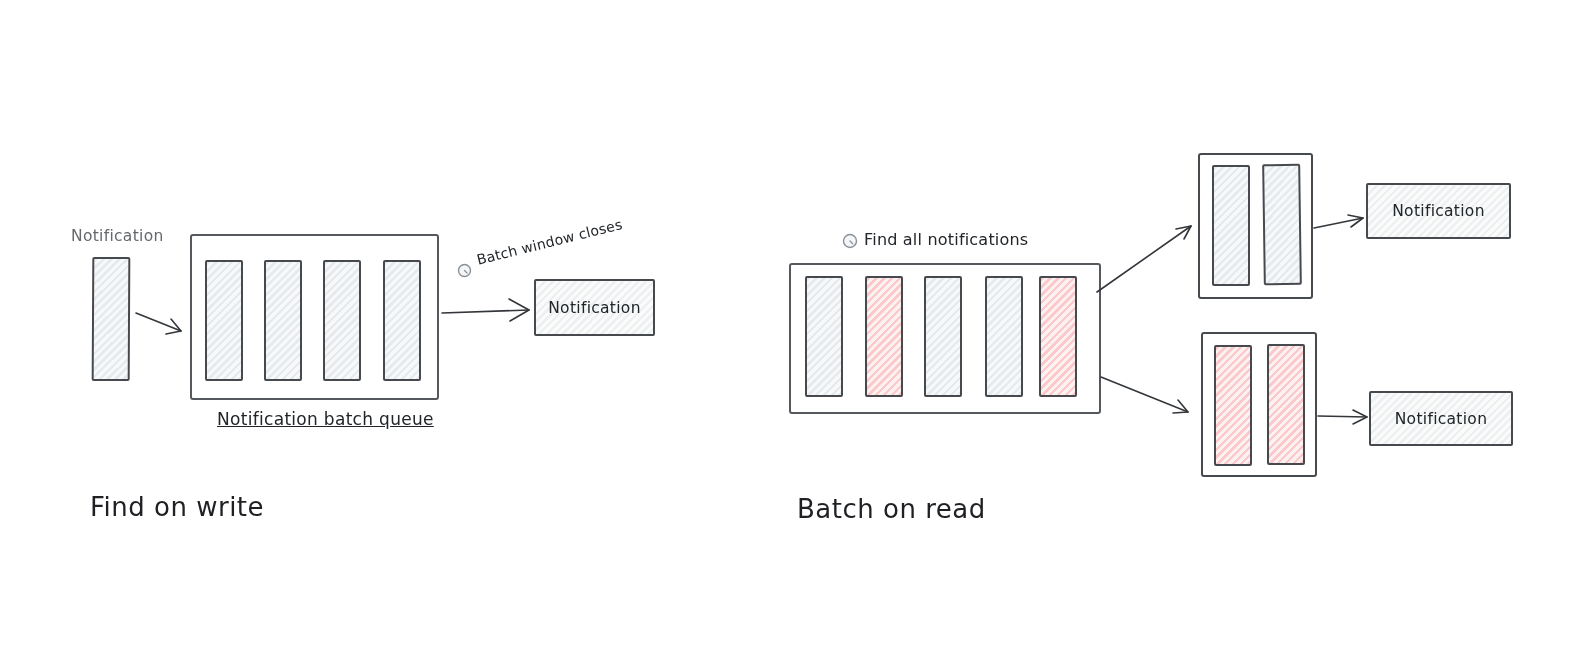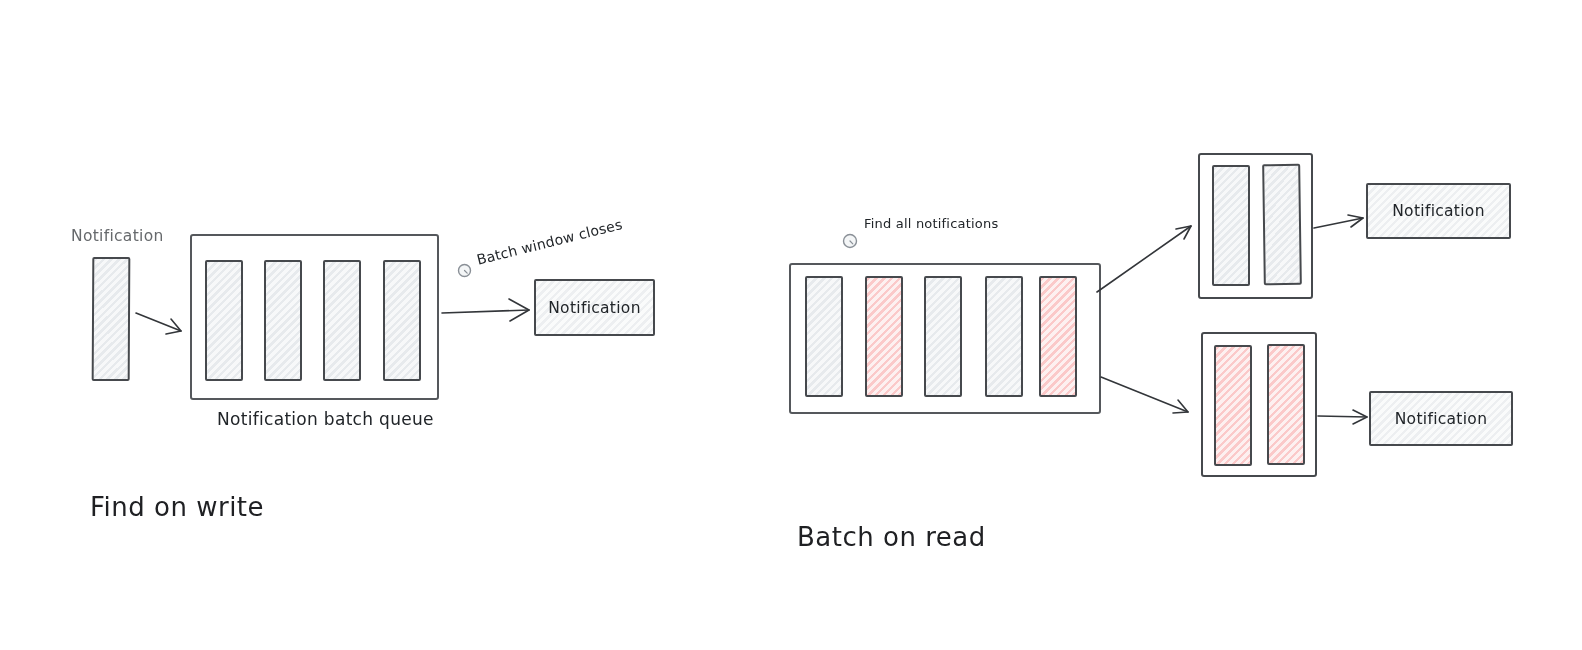--- a/index.html
+++ b/index.html
@@ -104,21 +104,21 @@
 
     <div class="bar gray" style="left:92px; top:257px; height:124px; transform:rotate(0.3deg);"></div>
 
     <div class="frame" style="left:190px; top:234px; width:249px; height:166px;"></div>
 
     <div class="bar gray" style="left:205px; top:260px;"></div>
     <div class="bar gray" style="left:264px; top:260px;"></div>
     <div class="bar gray" style="left:323px; top:260px;"></div>
     <div class="bar gray" style="left:383px; top:260px;"></div>
 
-    <div class="caption" style="left:217px; top:409px;">Notification batch queue</div>
+    <div class="caption" style="left:217px; top:409px;text-decoration:underline;">Notification batch queue</div>
 
     <svg class="clock" style="left:457px; top:263px;" width="15" height="15" viewBox="0 0 15 15">
       <circle cx="7.5" cy="7.5" r="6" fill="#f4f6f7" stroke="#8a9097" stroke-width="1.4"></circle>
       <path d="M7.5,7.5 L10.2,10.2" stroke="#8a9097" stroke-width="1.2" stroke-linecap="round" fill="none"></path>
     </svg>
 
     <div class="event-label tilt" style="left:477px; top:252px;">Batch window closes</div>
 
     <div class="notif-box hatch-light" style="left:534px; top:279px; width:121px; height:57px;">
       <span>Notification</span>
@@ -127,21 +127,21 @@
     <div class="diagram-title" style="left:90px; top:492px;">Find on write</div>
   </div>
 
   <div>
 
     <svg class="clock" style="left:842px; top:233px;" width="16" height="16" viewBox="0 0 16 16">
       <circle cx="8" cy="8" r="6.5" fill="#f4f6f7" stroke="#8a9097" stroke-width="1.4"></circle>
       <path d="M8,8 L10.8,10.8" stroke="#8a9097" stroke-width="1.2" stroke-linecap="round" fill="none"></path>
     </svg>
 
-    <div class="event-label" style="left:864px; top:216px; font-size:13px;">Find all notifications</div>
+    <div class="event-label" style="left:864px; top:230px; font-size:16px;">Find all notifications</div>
 
     <div class="frame" style="left:789px; top:263px; width:312px; height:151px;"></div>
 
     <div class="bar gray" style="left:805px; top:276px;"></div>
     <div class="bar red" style="left:865px; top:276px;"></div>
     <div class="bar gray" style="left:924px; top:276px;"></div>
     <div class="bar gray" style="left:985px; top:276px;"></div>
     <div class="bar red" style="left:1039px; top:276px;"></div>
 
     <div class="frame" style="left:1198px; top:153px; width:115px; height:146px; border-color:#46494d;"></div>
@@ -153,21 +153,21 @@
     </div>
 
     <div class="frame" style="left:1201px; top:332px; width:116px; height:145px; border-color:#46494d;"></div>
     <div class="bar red" style="left:1214px; top:345px;"></div>
     <div class="bar red" style="left:1267px; top:344px;"></div>
 
     <div class="notif-box hatch-light" style="left:1369px; top:391px; width:144px; height:55px;">
       <span>Notification</span>
     </div>
 
-    <div class="diagram-title" style="left:797px; top:494px;margin-top:28px;">Batch on read</div>
+    <div class="diagram-title" style="left:797px; top:494px;">Batch on read</div>
   </div>
 
   <svg class="arrows-layer" width="1582" height="650" viewBox="0 0 1582 650" fill="none" stroke="#33363a" stroke-width="1.6" stroke-linecap="round" stroke-linejoin="round">
     <g>
       <path d="M136,313 L181,331"></path>
       <path d="M166,334 L181,331 L171,319"></path>
     </g>
     <g>
       <path d="M442,313 L529,310"></path>
       <path d="M509,299 L529,310 L510,321"></path>

